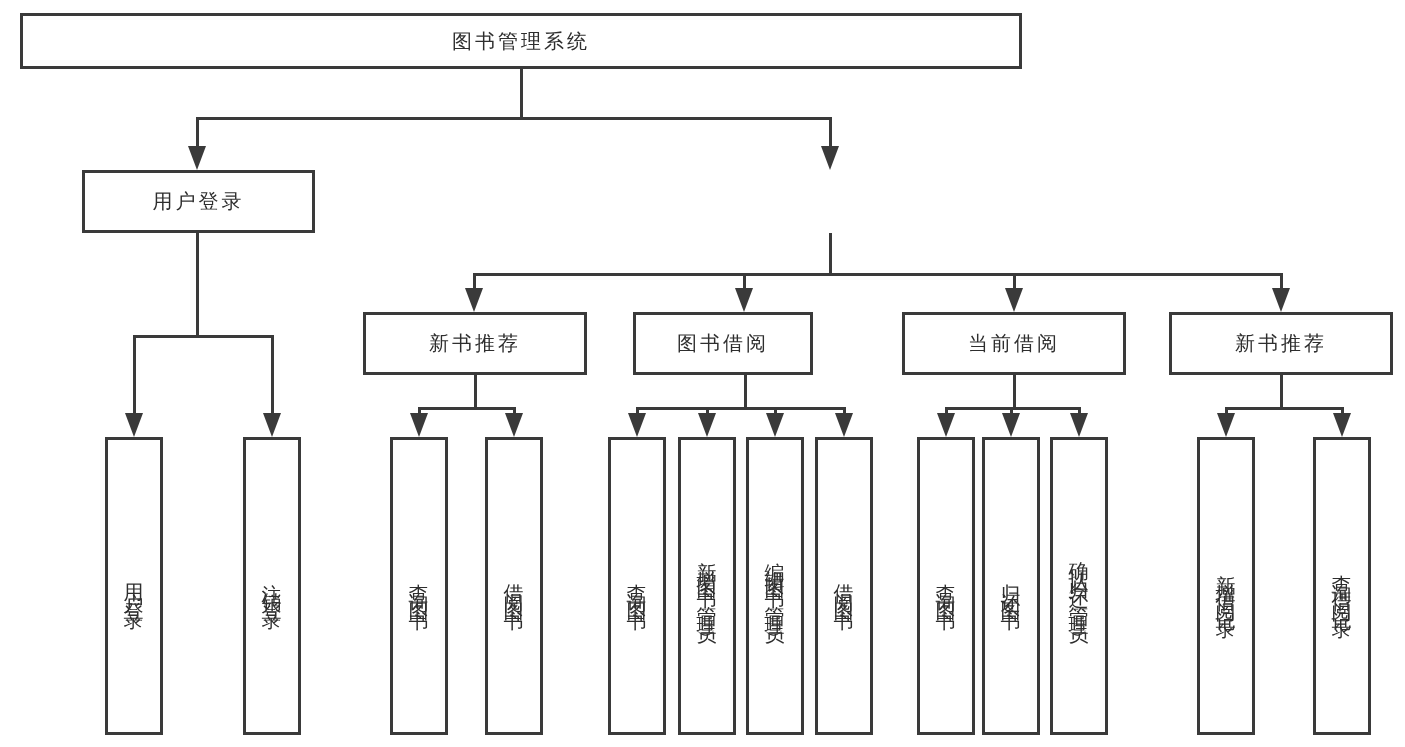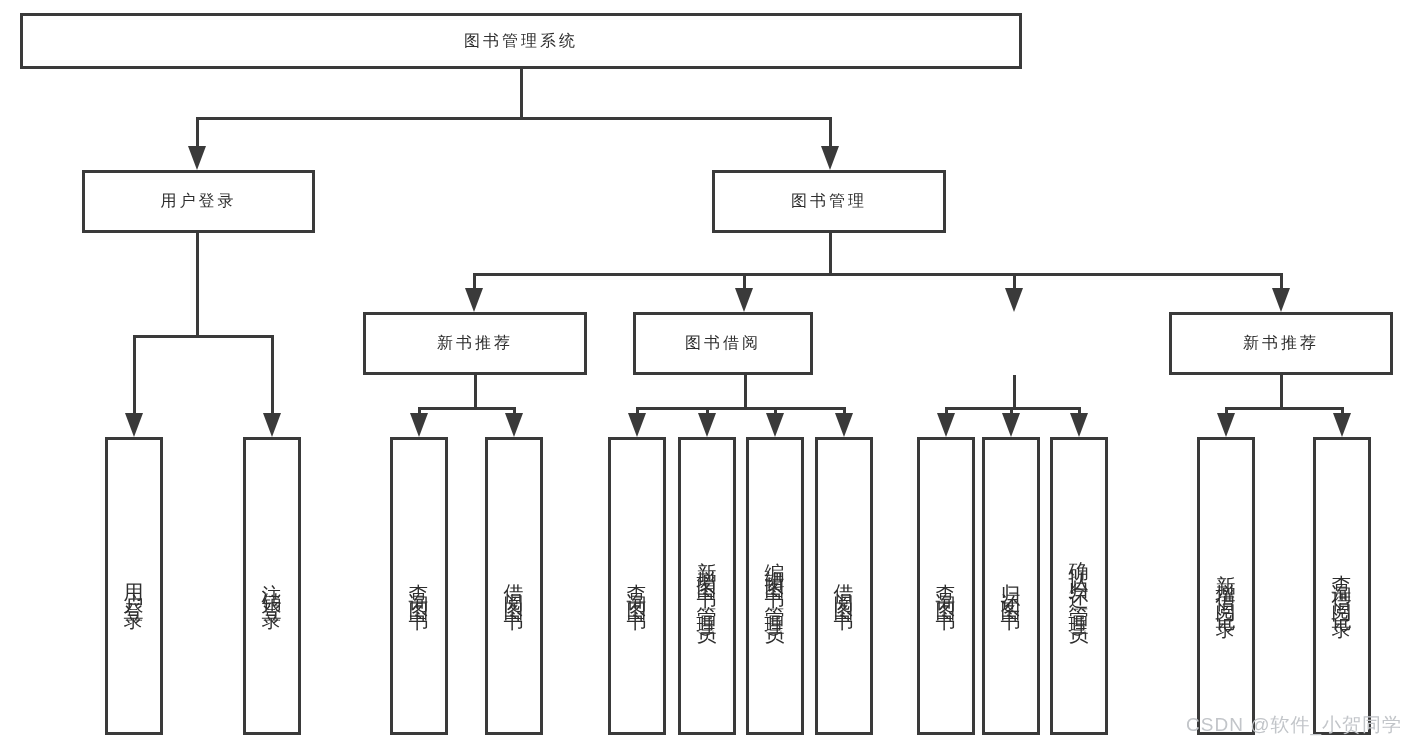--- a/index.html
+++ b/index.html
@@ -15,21 +15,21 @@
     background:var(--bg);
     overflow:hidden;
     font-family:"Liberation Sans","DejaVu Sans",sans-serif;
   }
   .hbox{
     position:absolute;
     box-sizing:border-box;
     border:3px solid var(--line);
     background:#fff;
     display:flex;align-items:center;justify-content:center;
-    font-size:16px;letter-spacing:3px;color:var(--text);
+    font-size:20px;letter-spacing:3px;color:var(--text);
     white-space:nowrap;
     z-index:2;
   }
   .vbox{
     position:absolute;
     box-sizing:border-box;
     width:58px;height:298px;top:437px;
     border:3px solid var(--line);
     background:#fff;
     display:flex;align-items:center;justify-content:center;
@@ -60,29 +60,29 @@
 
 <div id="diagram">
 
   <div class="hbox" style="left:20px;top:13px;width:1002px;height:56px;">
     <span>图书管理系统</span>
   </div>
 
   <div class="hbox" style="left:82px;top:170px;width:233px;height:63px;">
     <span>用户登录</span>
   </div>
-  <div class="hbox" style="left:712px;top:170px;width:234px;height:63px;">
-    <span>图书管理</span>
-  </div>
 
   <div class="hbox" style="left:363px;top:312px;width:224px;height:63px;">
     <span>新书推荐</span>
   </div>
   <div class="hbox" style="left:633px;top:312px;width:180px;height:63px;">
     <span>图书借阅</span>
+  </div>
+  <div class="hbox" style="left:902px;top:312px;width:224px;height:63px;">
+    <span>当前借阅</span>
   </div>
   <div class="hbox" style="left:1169px;top:312px;width:224px;height:63px;">
     <span>新书推荐</span>
   </div>
 
   <div class="vbox" style="left:105px;">
     <span>用户登录</span>
   </div>
   <div class="vbox" style="left:243px;">
     <span>注销登录</span>
@@ -169,14 +169,13 @@
       <div class="cline" style="left: 1009.5px; top: 407px; width: 3px; height: 8px;"></div>
       <div class="ahead" style="left: 1002px; top: 413px;"></div>
       <div class="cline" style="left: 1077.5px; top: 407px; width: 3px; height: 8px;"></div>
       <div class="ahead" style="left: 1070px; top: 413px;"></div>
       <div class="cline" style="left: 1224.5px; top: 407px; width: 3px; height: 8px;"></div>
       <div class="ahead" style="left: 1217px; top: 413px;"></div>
       <div class="cline" style="left: 1340.5px; top: 407px; width: 3px; height: 8px;"></div>
       <div class="ahead" style="left: 1333px; top: 413px;"></div>
     </div>
 
-  <div id="watermark">CSDN @软件_小贺同学</div>
 </div>
 
 </body></html>

